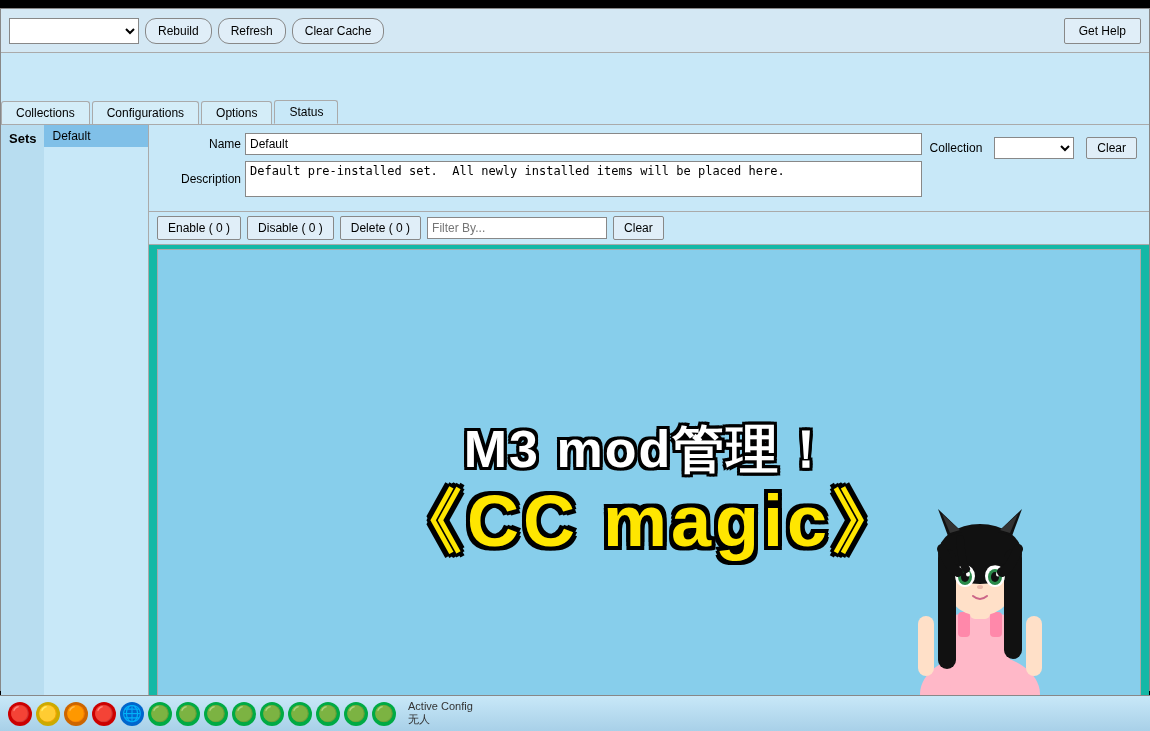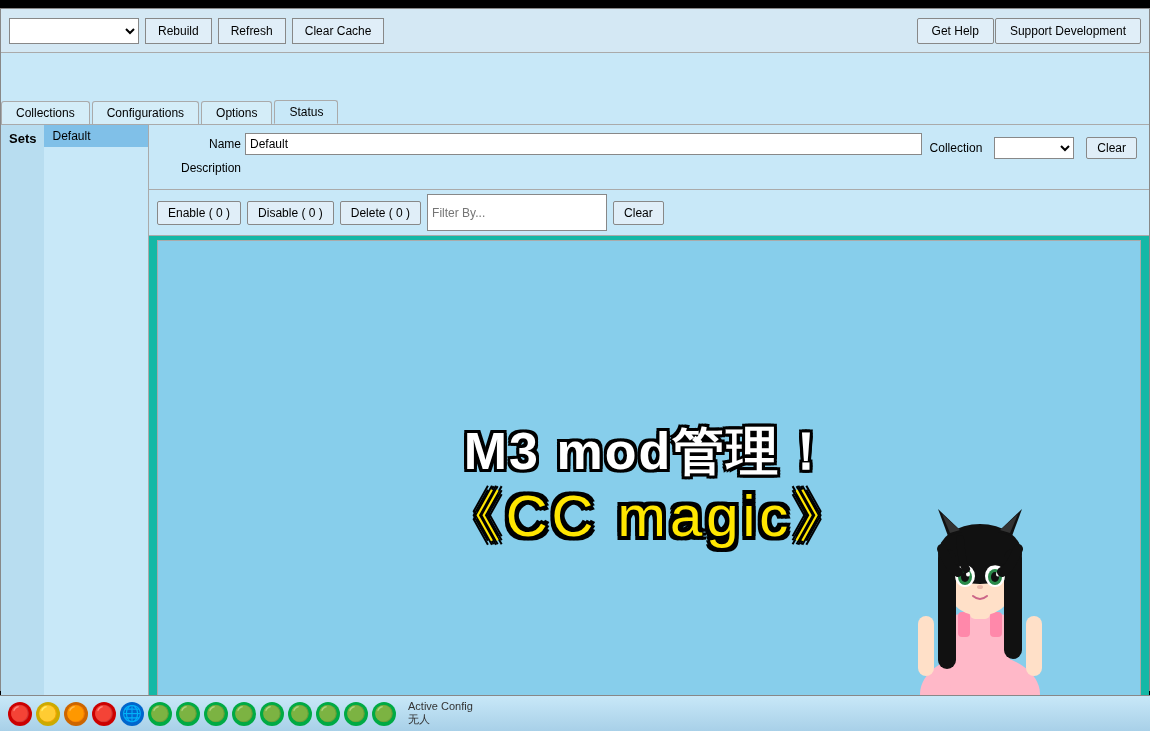--- a/index.html
+++ b/index.html
@@ -45,21 +45,21 @@
       appearance: auto;
     }
 
     .toolbar-btn {
       height: 26px;
       padding: 0 12px;
       background: #e0eef8;
       border: 1px solid #888;
       cursor: pointer;
       font-size: 12px;
-      border-radius: 0;
+      border-radius: 11px;
     }
 
     .toolbar-right {
       margin-left: auto;
       display: flex;
       gap: 1px;
     }
 
     .toolbar-right-btn {
       height: 26px;
@@ -237,21 +237,21 @@
       background: #e0eef8;
       border: 1px solid #888;
       cursor: pointer;
       font-size: 12px;
       border-radius: 2px;
     }
 
     .filter-input {
       flex: 1;
       max-width: 180px;
-      height: 37px;
+      height: 22px;
       border: 1px solid #888;
       background: #fff;
       padding: 2px 4px;
       font-size: 12px;
     }
 
     
     .content-overlay {
       flex: 1;
       position: relative;
@@ -285,22 +285,22 @@
          0   -3px 0 #000,
          0    3px 0 #000,
         -3px  0   0 #000,
          3px  0   0 #000;
       font-family: 'Arial Black', 'Impact', sans-serif;
       letter-spacing: 2px;
       line-height: 1;
     }
 
     .overlay-subtitle {
-      font-size: 58px;
-      font-weight: 400;
+      font-size: 72px;
+      font-weight: 700;
       color: #FFE600;
       text-shadow:
         -4px -4px 0 #000,
          4px -4px 0 #000,
         -4px  4px 0 #000,
          4px  4px 0 #000,
          0   -4px 0 #000,
          0    4px 0 #000,
         -4px  0   0 #000,
          4px  0   0 #000;
@@ -363,21 +363,20 @@
 
   <div class="toolbar">
     <select class="toolbar-dropdown">
       <option></option>
     </select>
     <button class="toolbar-btn">Rebuild</button>
     <button class="toolbar-btn">Refresh</button>
     <button class="toolbar-btn">Clear Cache</button>
     <div class="toolbar-right">
       <button class="toolbar-right-btn">Get Help</button>
-      <button class="toolbar-right-btn">Support Development</button>
     </div>
   </div>
 
   <div class="tabs-bar">
     <div class="tab">Collections</div>
     <div class="tab">Configurations</div>
     <div class="tab">Options</div>
     <div class="tab active">Status</div>
   </div>
 
@@ -394,20 +393,21 @@
 
       <div class="fields-section">
         <div style="display:flex; align-items:flex-start; gap:8px;">
           <div style="flex:1;">
             <div class="field-row">
               <span class="field-label">Name</span>
               <input type="text" class="field-input" value="Default" style="">
             </div>
             <div class="field-row">
               <span class="field-label">Description</span>
+              <textarea class="field-input desc-input" style="">Default pre-installed set.  All newly installed items will be placed here.</textarea>
             </div>
           </div>
           <div class="fields-right">
             <span class="collection-label">Collection</span>
             <select class="collection-dropdown">
               <option></option>
             </select>
             <button class="clear-btn">Clear</button>
           </div>
         </div>

